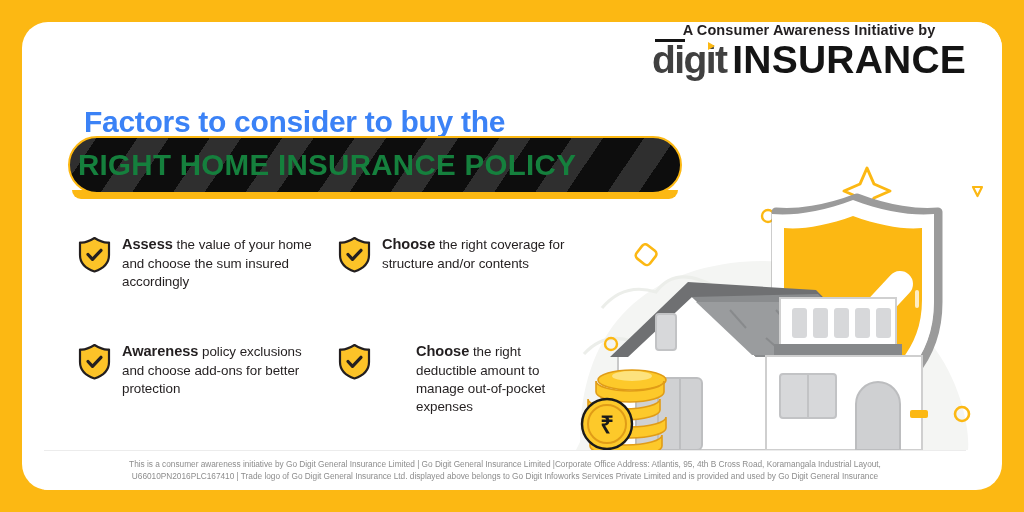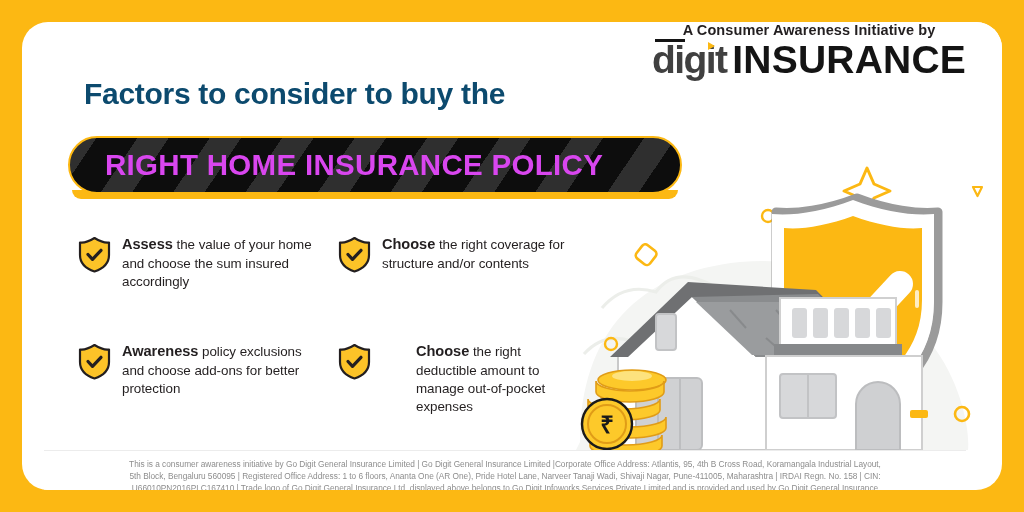--- a/index.html
+++ b/index.html
@@ -79,24 +79,24 @@
     font-weight:bold;
     color:#141414;
     letter-spacing:.2px;
     margin-left:6px;
     line-height:1;
   }
 
   
   #headline {
     position:absolute;
-    left:62px; top:55px;
+    left:62px; top:83px;
     font-size:30px;
     font-weight:bold;
-    color:#0c4a6e;
+    color:#3b82f6;
     letter-spacing:-.3px;
     z-index:5;
   }
 
   
   #banner {
     position:absolute;
     left:46px; top:114px;
     width:614px; height:58px;
     border-radius:29px;
@@ -114,24 +114,24 @@
       -56deg,
       rgba(255,255,255,0)   0px,
       rgba(255,255,255,0)   34px,
       rgba(255,255,255,.14) 34px,
       rgba(255,255,255,.14) 60px
     );
   }
   #banner-title {
     position:relative;
     z-index:2;
-    padding-left:35px;
+    padding-left:8px;
     font-size:29.5px;
     font-weight:bold;
-    color:#d946ef;
+    color:#15803d;
     letter-spacing:.3px;
     white-space:nowrap;
     text-align:center;
   }
   #banner-shadow {
     position:absolute;
     left:50px; top:168px;
     width:606px; height:9px;
     border-radius:0 0 26px 26px;
     background:#fcb813;
@@ -299,21 +299,20 @@
       <path d="M16.5 2 C 23 6, 28 7, 31 6.5 L 31 19 C 31 28, 24 33, 16.5 35.5 C 9 33, 2 28, 2 19 L 2 6.5 C 5 7, 10 6, 16.5 2 Z" fill="#fcc328" stroke="#231f20" stroke-width="2.2" stroke-linejoin="round"></path>
       <path d="M10 18.5 l 4.5 4.8 l 8.5 -9" fill="none" stroke="#231f20" stroke-width="3.2" stroke-linecap="round" stroke-linejoin="round"></path>
     </svg>
     <div class="btext">
       <b>Choose</b><span> the right deductible amount to manage out-of-pocket expenses</span>
     </div>
   </div>
 
   <div id="disclaimer">
     <div>This is a consumer awareness initiative by Go Digit General Insurance Limited | Go Digit General Insurance Limited |Corporate Office Address: Atlantis, 95, 4th B Cross Road, Koramangala Industrial Layout,</div>
-    <div>5th Block, Bengaluru 560095 | Registered Office Address: 1 to 6 floors, Ananta One (AR One), Pride Hotel Lane, Narveer Tanaji Wadi, Shivaji Nagar, Pune-411005, Maharashtra | IRDAI Regn. No. 158 | CIN:</div>
     <div>U66010PN2016PLC167410 | Trade logo of Go Digit General Insurance Ltd. displayed above belongs to Go Digit Infoworks Services Private Limited and is provided and used by Go Digit General Insurance</div>
 
   </div>
 </div>
 
 <div id="logo-block">
   <div id="logo-tagline">A Consumer Awareness Initiative by</div>
   <div id="logo-wordmark">
     <span id="logo-digit">
       <span id="logo-digit-bar"></span>

